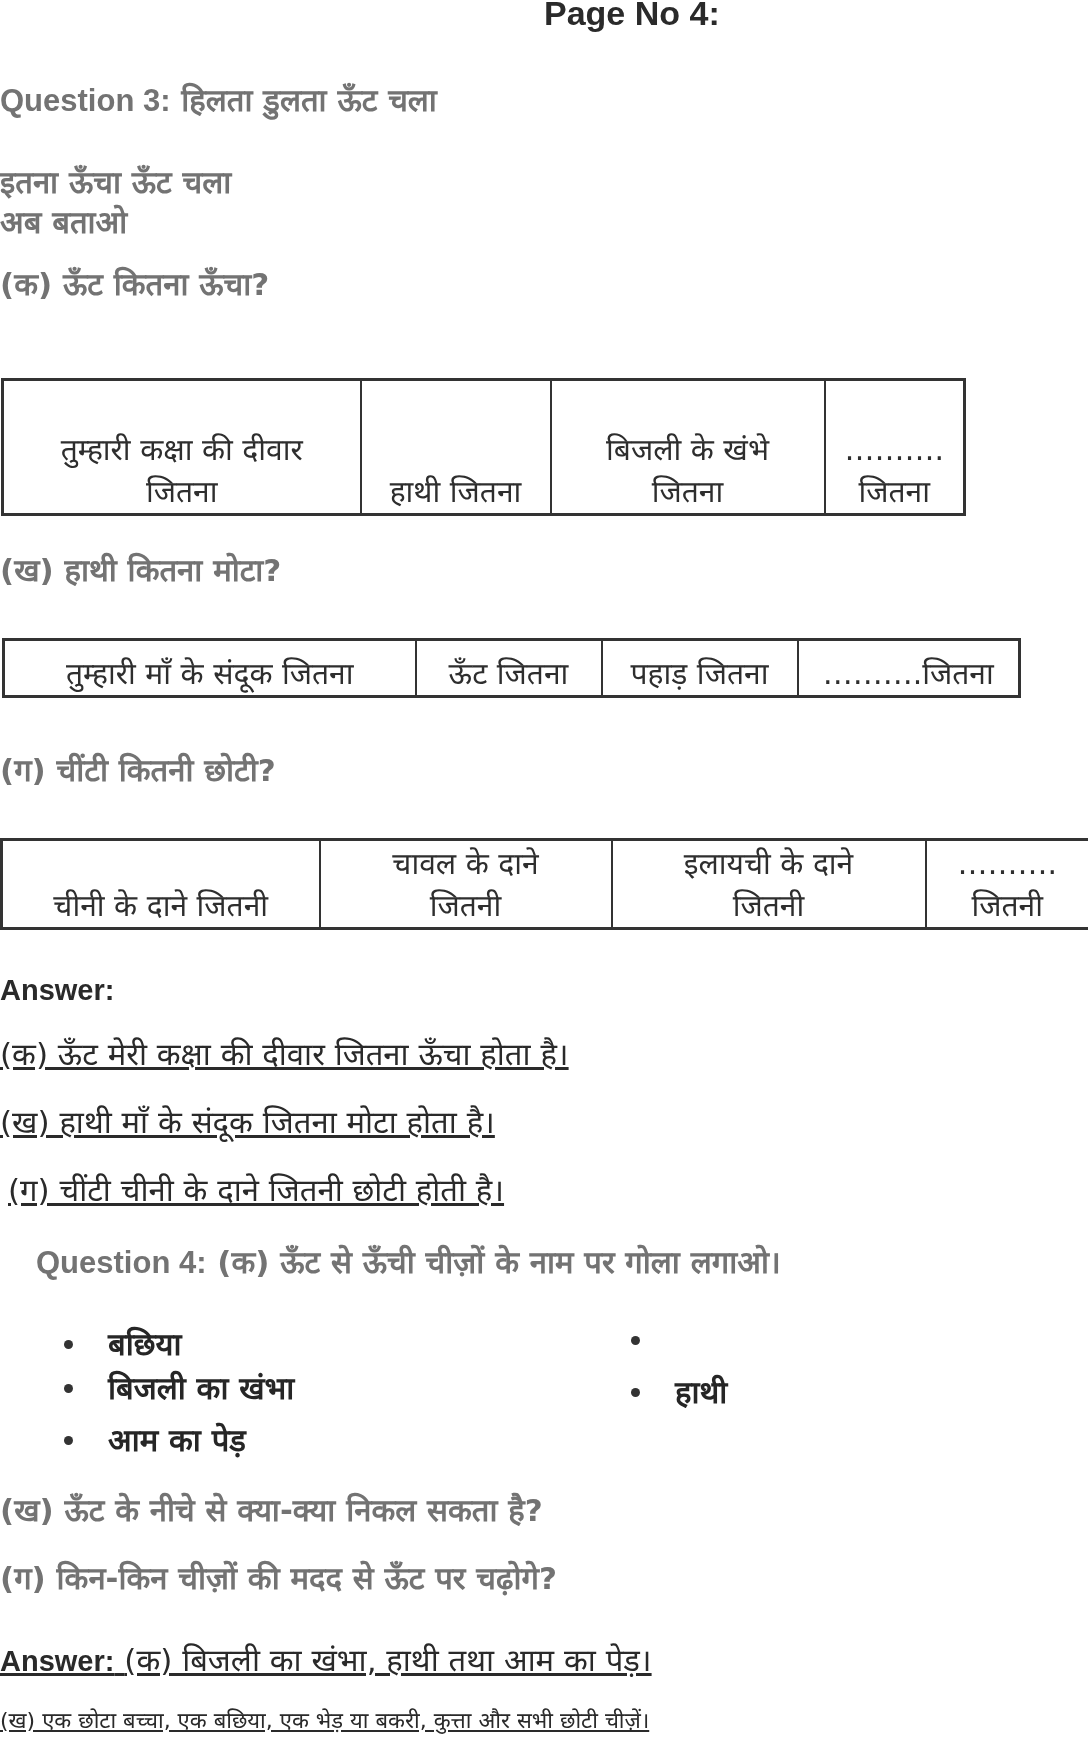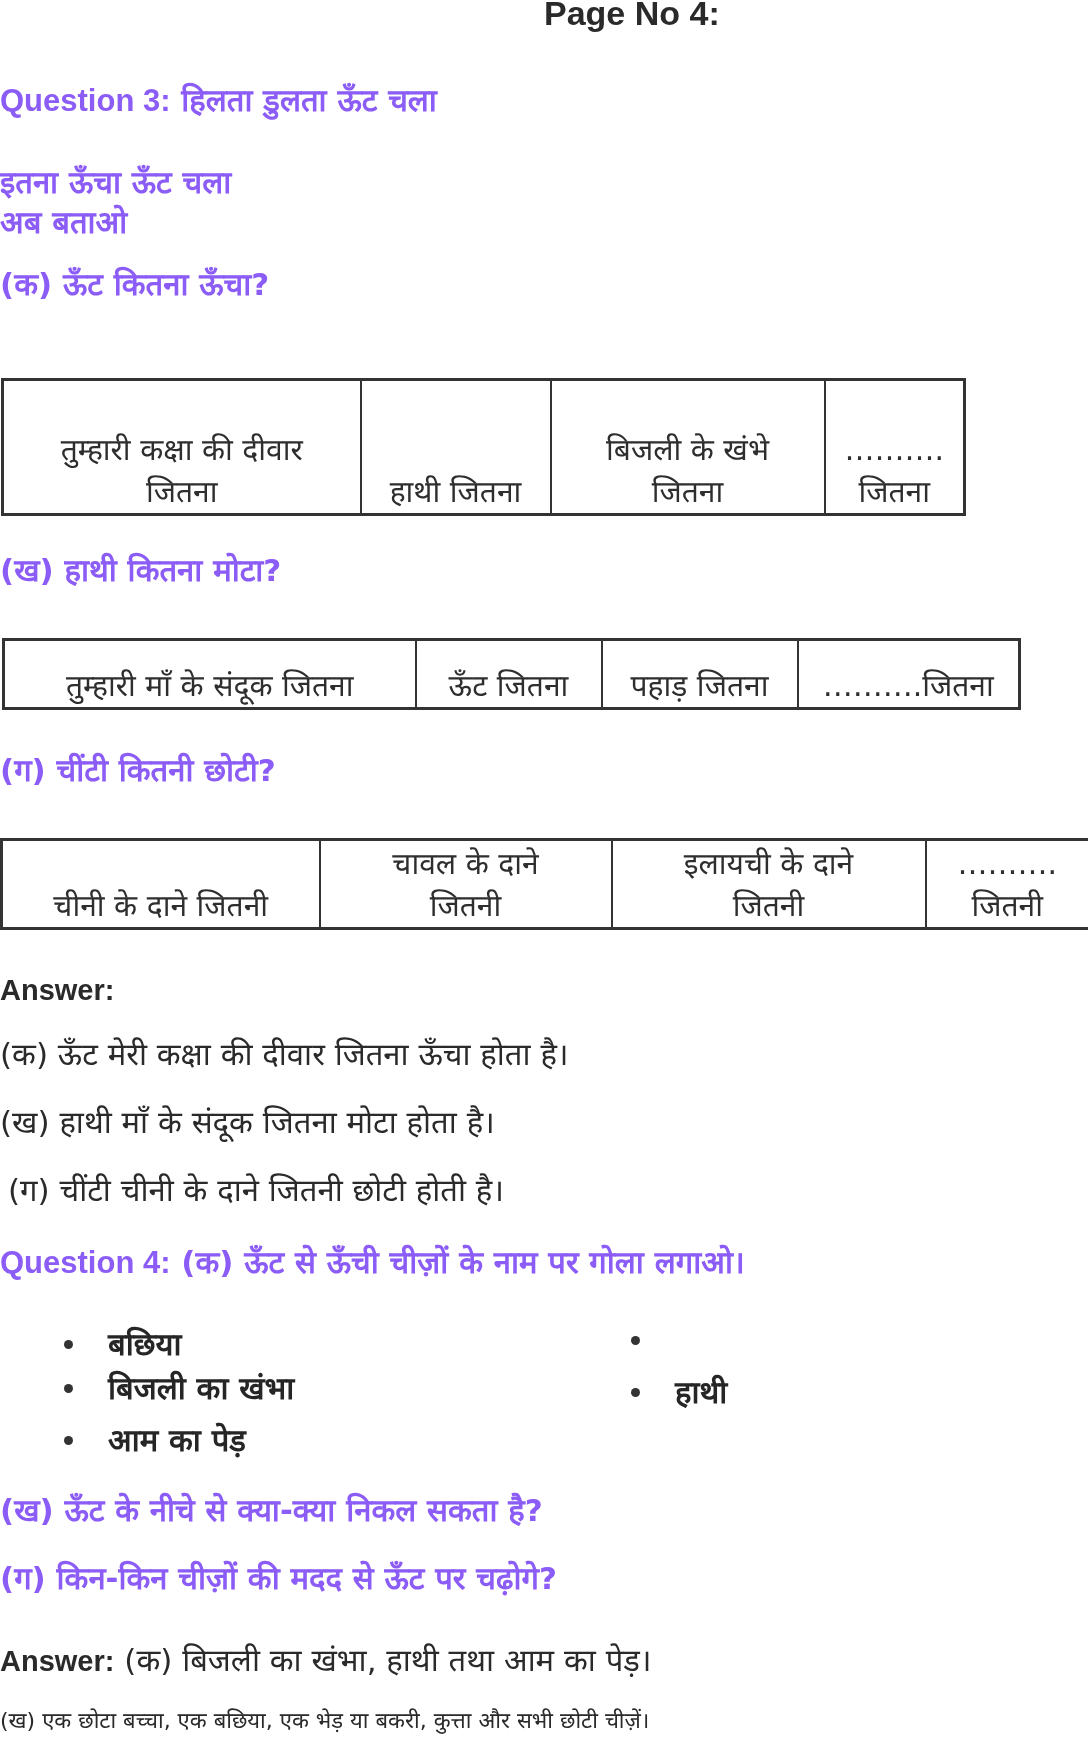--- a/index.html
+++ b/index.html
@@ -3,24 +3,24 @@
   <meta charset="utf-8">
   <style>
     html, body { margin: 0; padding: 0; background: #ffffff; }
     body {
       width: 1088px; height: 1751px; position: relative; overflow: hidden;
       font-family: "DejaVu Sans", "Liberation Sans", sans-serif;
       color: #222222;
     }
     .abs { position: absolute; white-space: nowrap; }
     .page-no { left: 544px; top: -6px; font-size: 34px; font-weight: bold; font-family: "Liberation Sans", "DejaVu Sans", sans-serif; color: #2a2a2a; }
-    .bold { font-weight: bold; color: #8b5cf6; }
+    .bold { font-weight: bold; color: #737373; }
     .h { font-size: 31px; }
     .lbl { font-family: "Liberation Sans", "DejaVu Sans", sans-serif; font-weight: bold; }
-    .ans { font-size: 31px; color: #2a2a2a; }
+    .ans { font-size: 31px; color: #2a2a2a; text-decoration: underline; }
 
     table.opt { position: absolute; border-collapse: collapse; table-layout: fixed; }
     table.opt td {
       border: 2px solid #333; padding: 0 4px; text-align: center; vertical-align: bottom;
       font-size: 30px; line-height: 42px; color: #2e2e2e; font-weight: normal;
     }
     table.opt { border: 3px solid #333; }
 
     .bullets { position: absolute; font-size: 31px; font-weight: bold; color: #262626; }
     .bullets .item { position: absolute; white-space: nowrap; }
@@ -62,21 +62,21 @@
     <td>
           <div>……….</div>
           <div>जितना</div>
         </td>
   </tr>
 </tbody>
   </table>
 
 <div class="abs h bold" style="left:0; top:548px;">(ख) हाथी कितना मोटा?</div>
 
-<table class="opt" style="left:2px; top:638px; width:1016px; height:72px;">
+<table class="opt" style="left:2px; top:638px; width:1016px; height:60px;">
   <colgroup>
       <col style="width:412px">
       <col style="width:186px">
       <col style="width:196px">
       <col style="width:222px">
     </colgroup>
   <tbody>
       <tr>
     <td>तुम्हारी माँ के संदूक जितना</td>
     <td>ऊँट जितना</td>
@@ -114,21 +114,21 @@
         </td>
   </tr>
 </tbody>
   </table>
 
 <div class="abs lbl" style="left:0; top:974px; font-size:29px; color:#2a2a2a;">Answer:</div>
 <div class="abs ans" style="left:0; top:1032px;">(क) ऊँट मेरी कक्षा की दीवार जितना ऊँचा होता है।</div>
 <div class="abs ans" style="left:0; top:1100px;">(ख) हाथी माँ के संदूक जितना मोटा होता है।</div>
 <div class="abs ans" style="left:0; top:1168px;margin-left:8px;">(ग) चींटी चीनी के दाने जितनी छोटी होती है।</div>
 
-<div class="abs h bold" style="left:0; top:1240px;">
+<div class="abs h bold" style="left:0; top:1240px;padding-left:36px;">
   <span class="lbl">Question 4:</span>
   <span>(क) ऊँट से ऊँची चीज़ों के नाम पर गोला लगाओ।</span>
 </div>
 
 <div class="bullets" style="left:64px; top:1322px;">
   <div class="item" style="top:0;"><span class="dot"></span><span>बछिया</span></div>
   <div class="item" style="top:44px;"><span class="dot"></span><span>बिजली का खंभा</span></div>
   <div class="item" style="top:96px;"><span class="dot"></span><span>आम का पेड़</span></div>
 </div>
 <div class="bullets" style="left:631px; top:1322px;">

